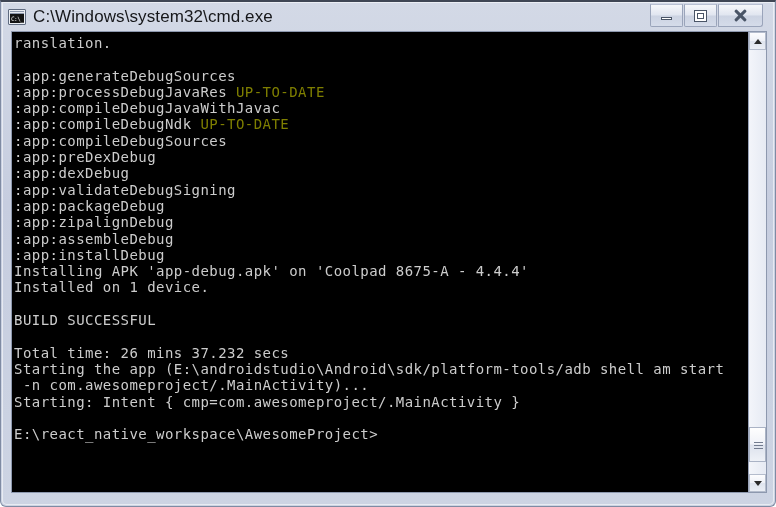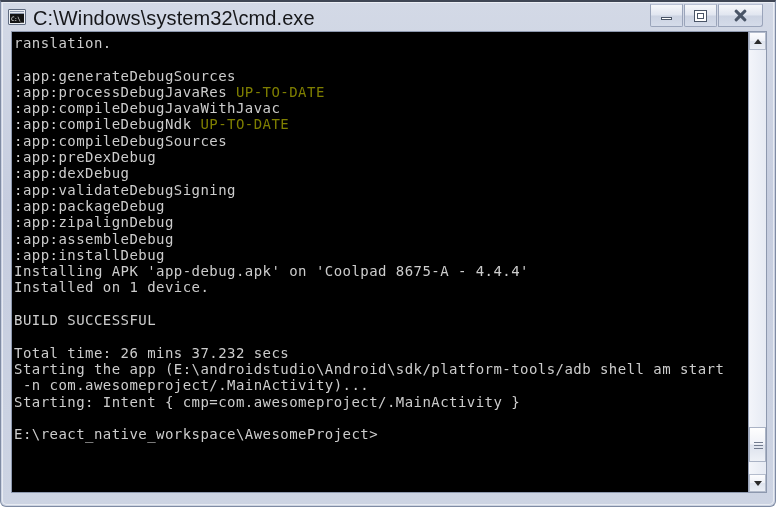--- a/index.html
+++ b/index.html
@@ -68,21 +68,21 @@
     font-size: 6px;
     line-height: 9px;
     padding-left: 1px;
     letter-spacing: -0.5px;
     white-space: nowrap;
   }
   #title-text {
     position: absolute;
     left: 32px;
     top: 5px;
-    font-size: 20px;
+    font-size: 17px;
     color: #16171a;
     white-space: nowrap;
     letter-spacing: 0.1px;
     text-align: right;
   }
 
   
   .winbtn {
     position: absolute;
     top: 2px;

